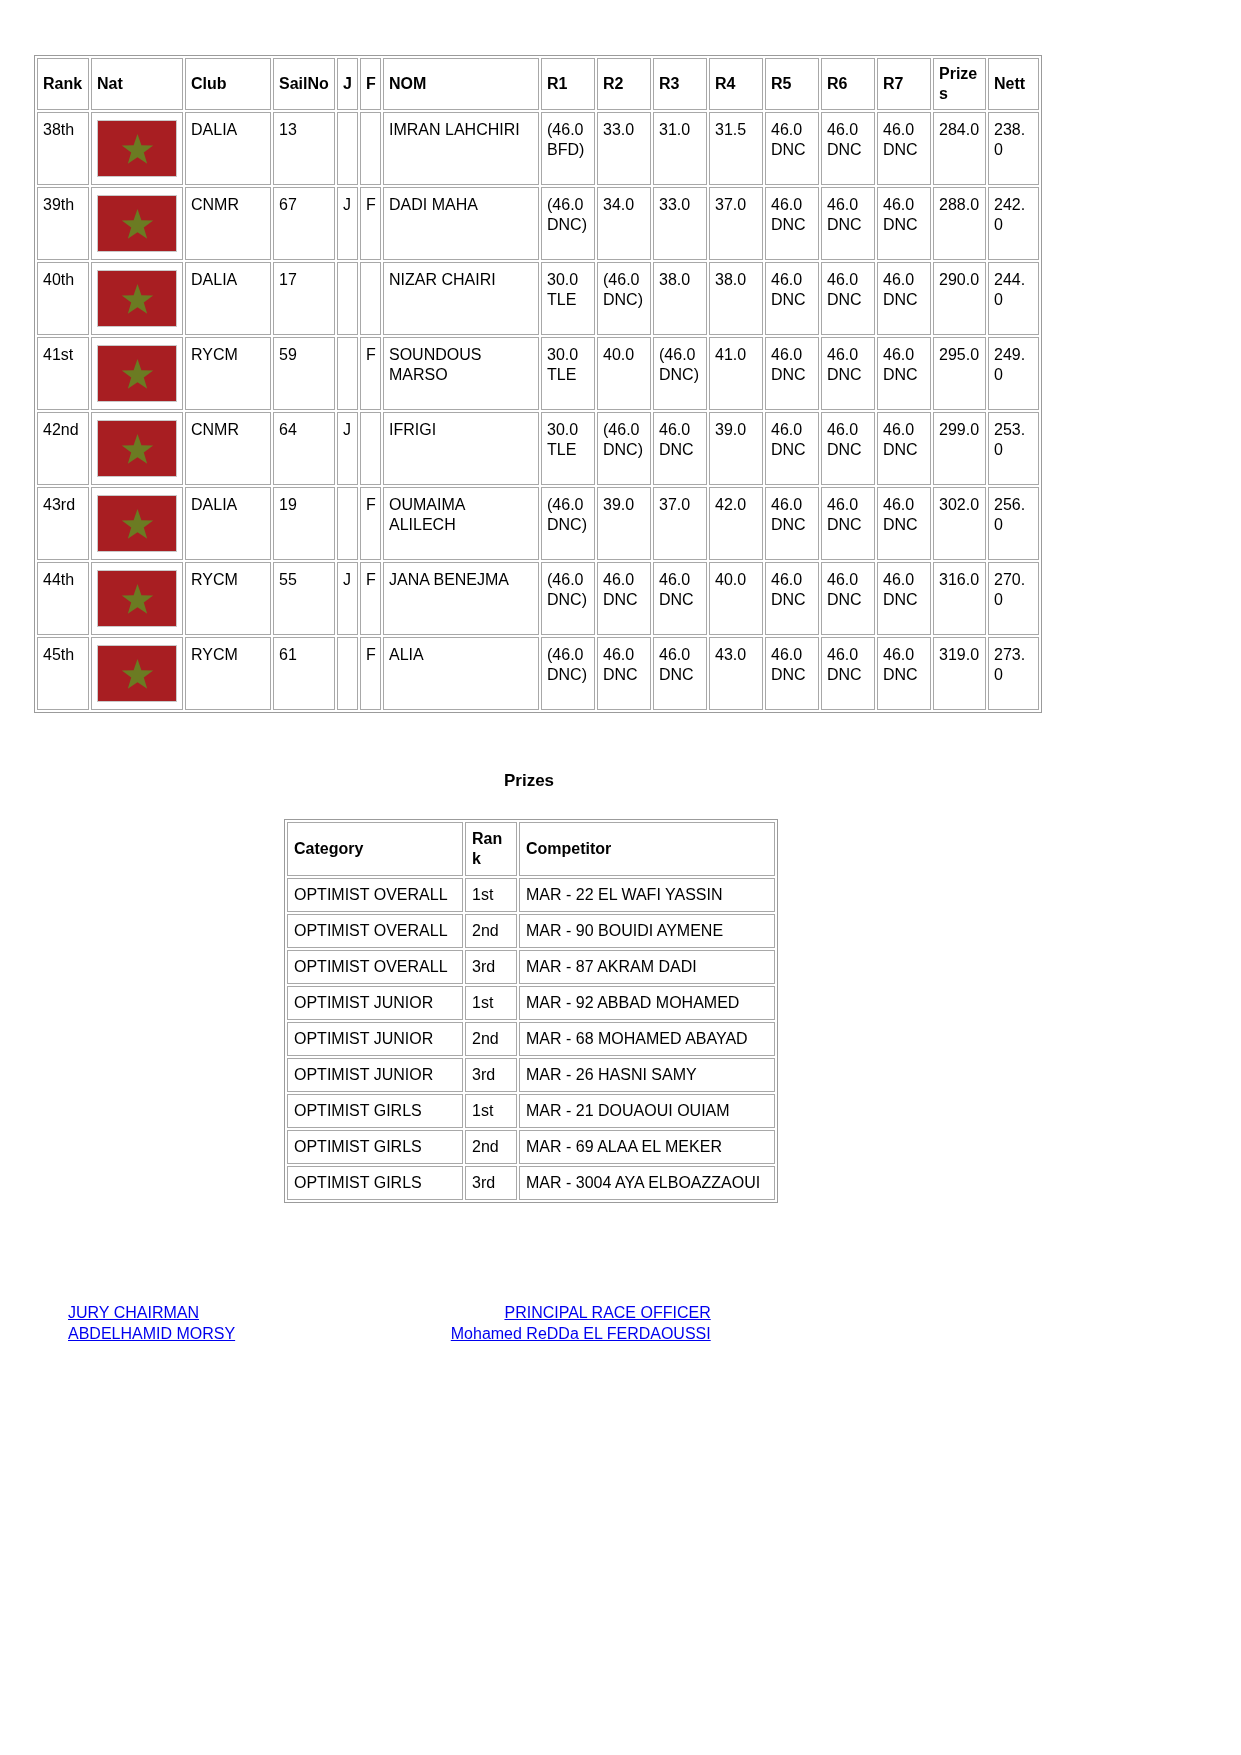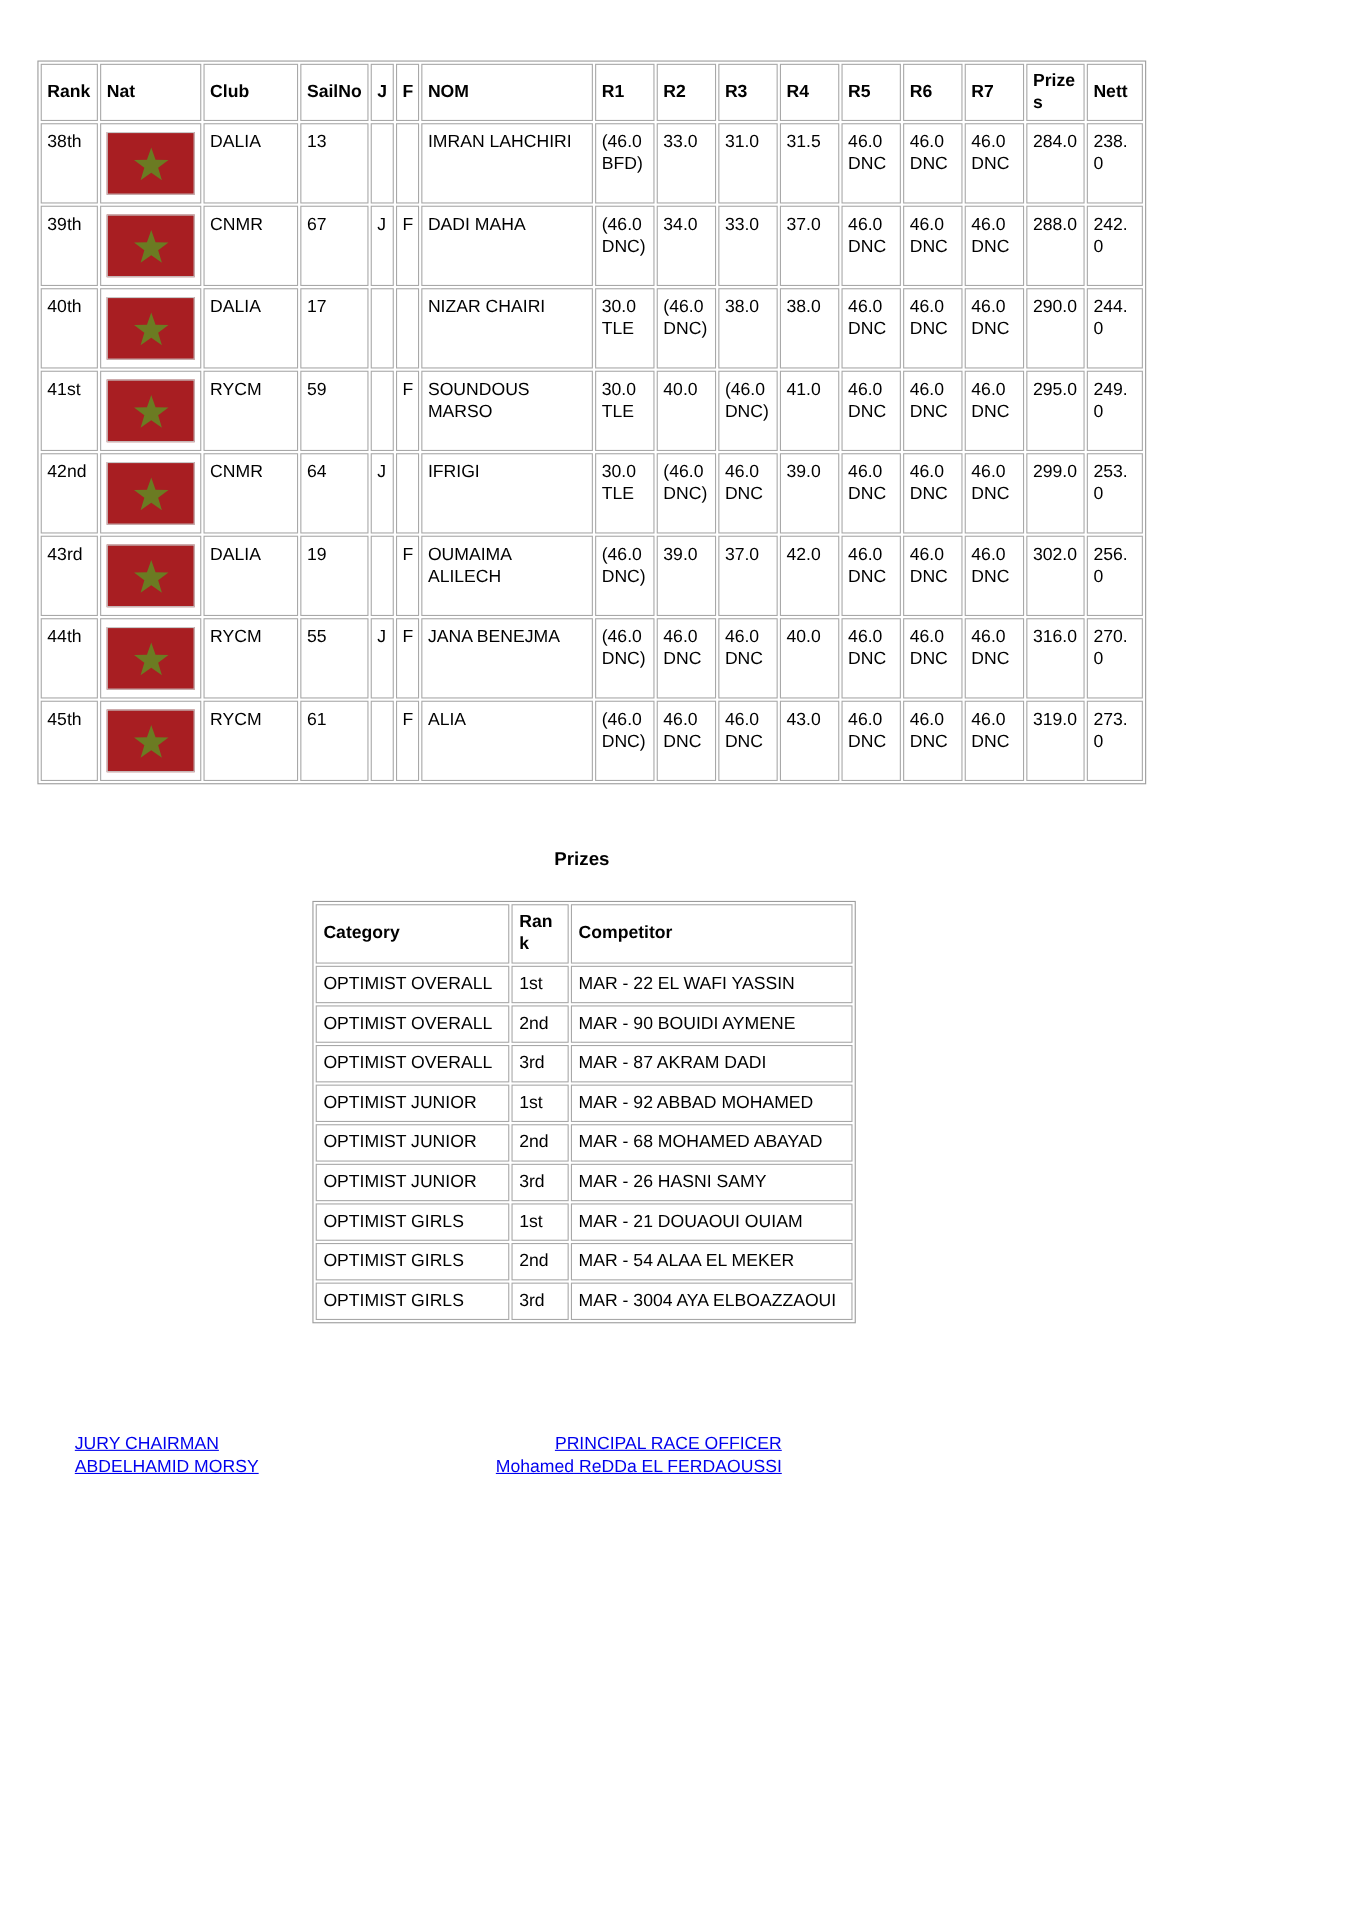--- a/index.html
+++ b/index.html
@@ -333,21 +333,21 @@
           <td>MAR - 26 HASNI SAMY</td>
         </tr>
         <tr>
           <td>OPTIMIST GIRLS</td>
           <td>1st</td>
           <td>MAR - 21 DOUAOUI OUIAM</td>
         </tr>
         <tr>
           <td>OPTIMIST GIRLS</td>
           <td>2nd</td>
-          <td>MAR - 54 ALAA EL MEKER</td>
+          <td>MAR - 69 ALAA EL MEKER</td>
         </tr>
         <tr>
           <td>OPTIMIST GIRLS</td>
           <td>3rd</td>
           <td>MAR - 3004 AYA ELBOAZZAOUI</td>
         </tr>
       </tbody>
   </table>
 
   <div class="footer">

